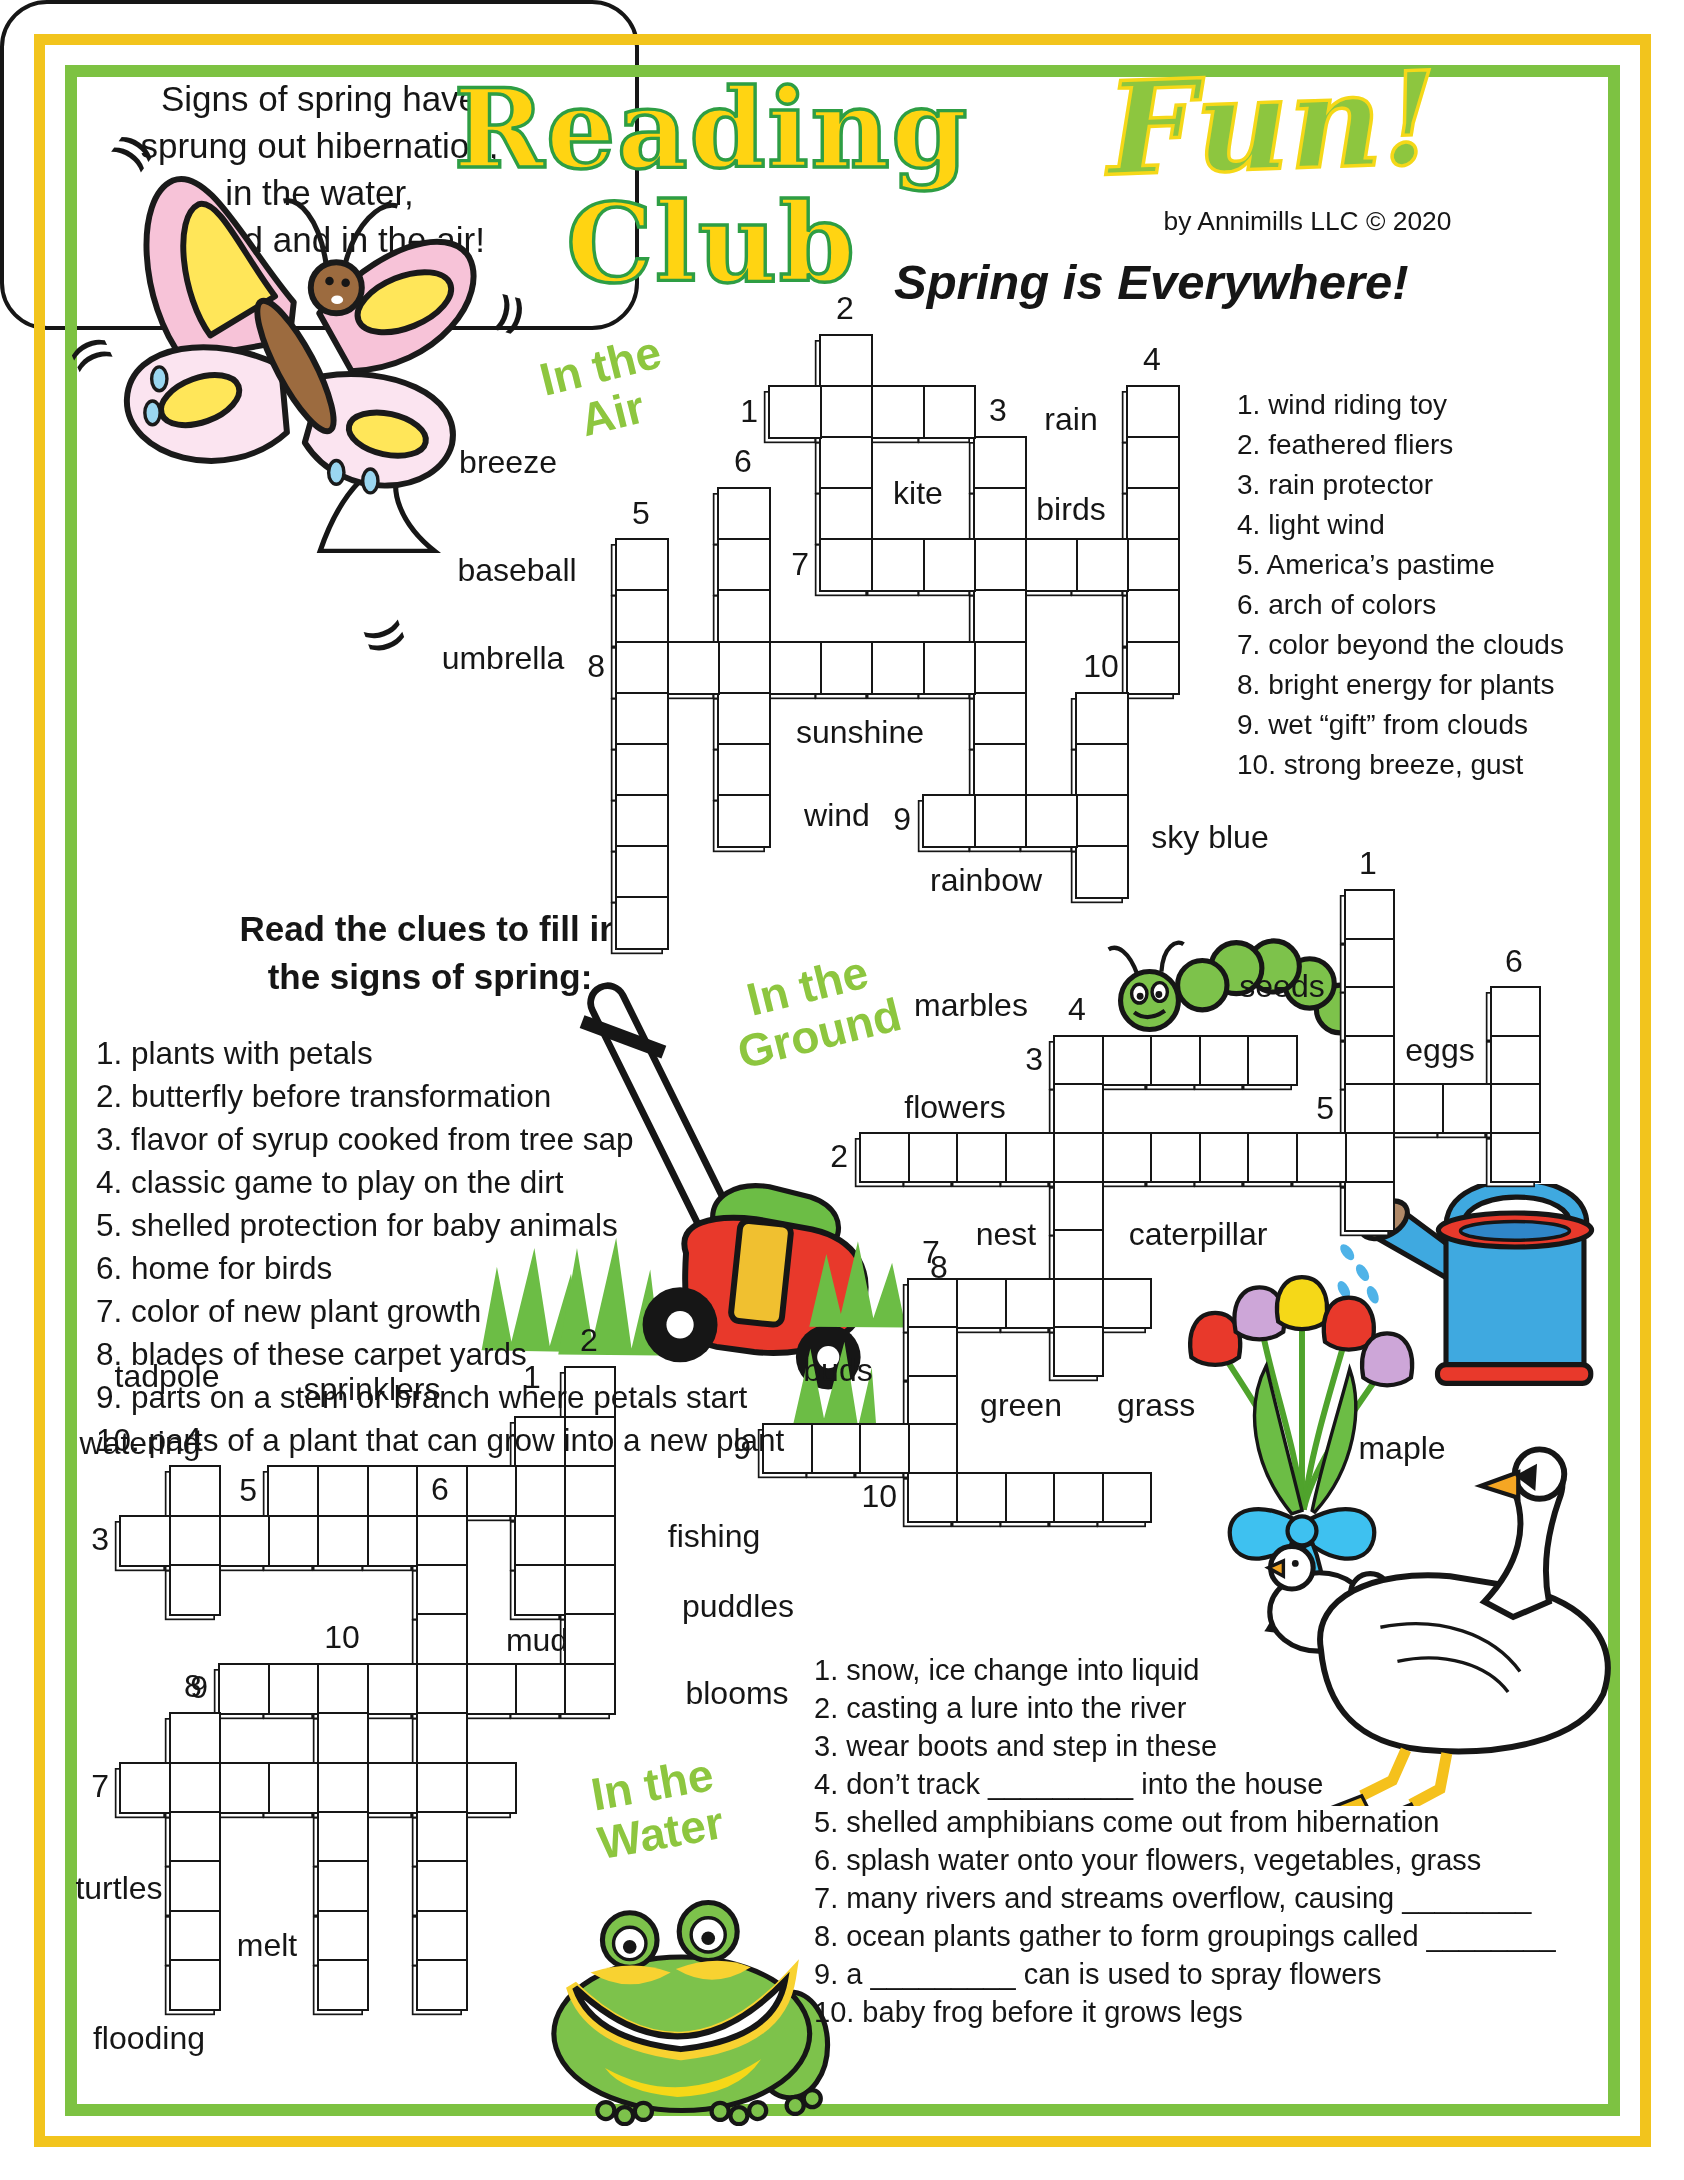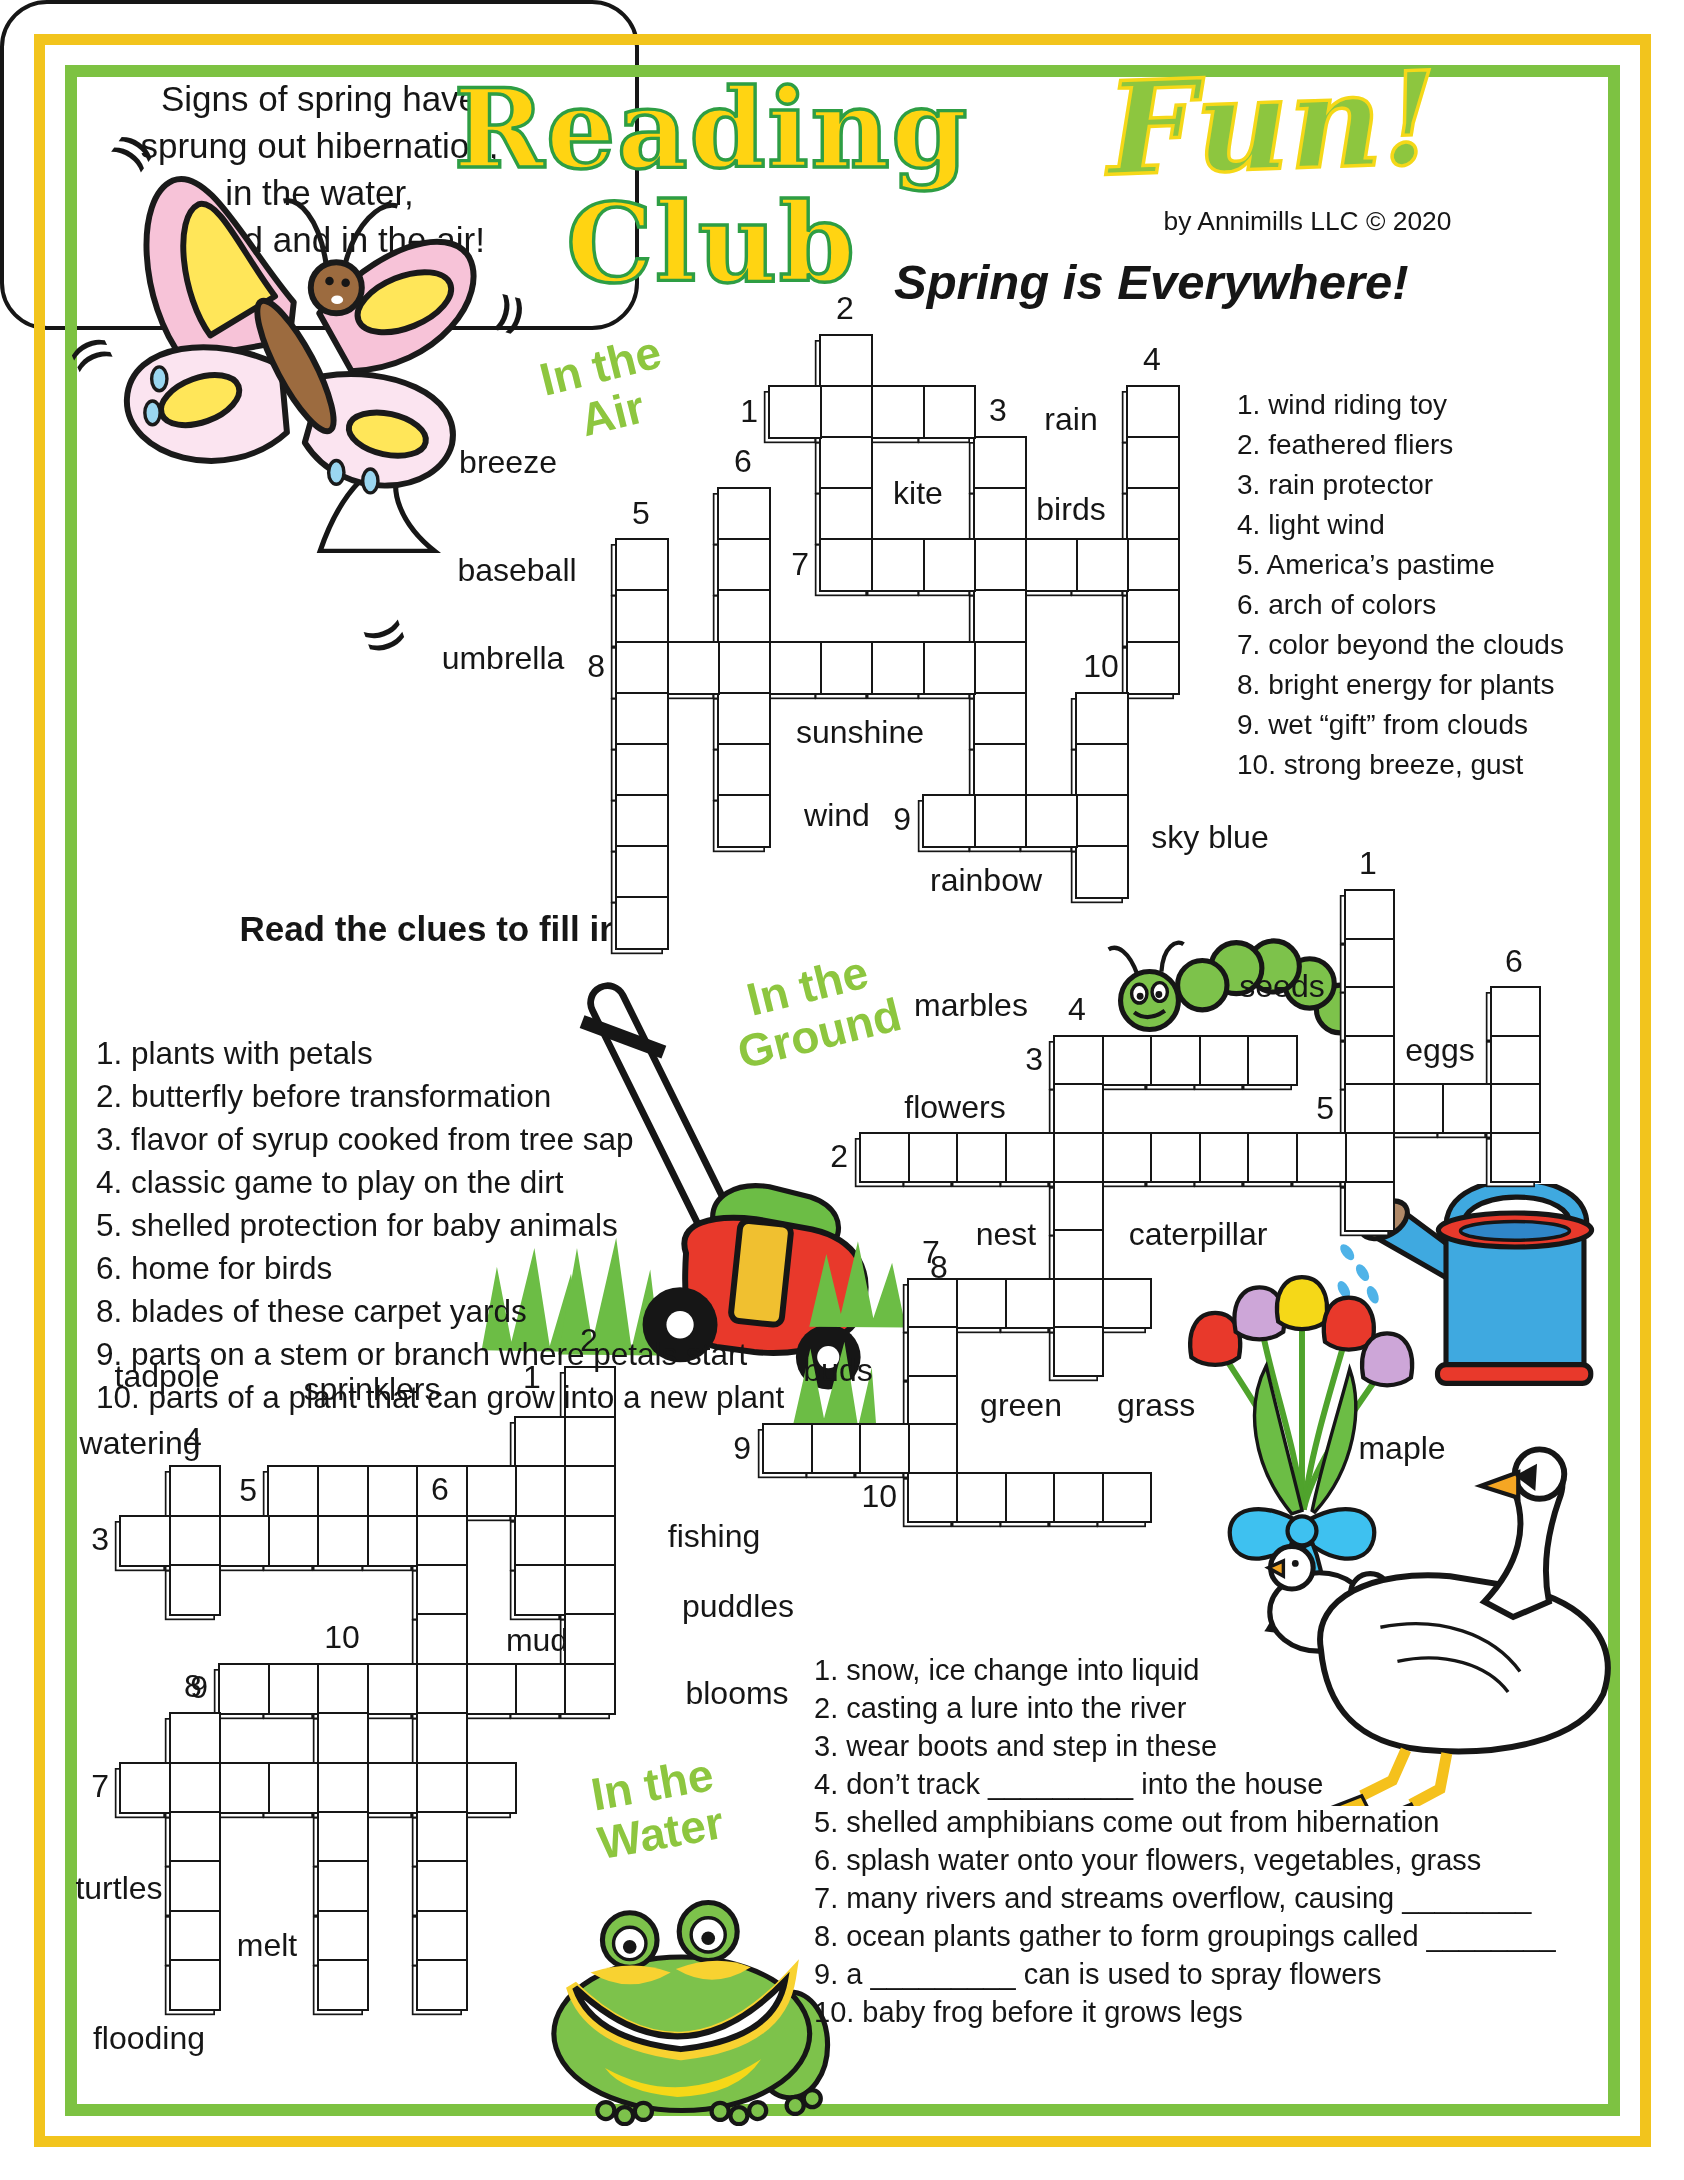--- a/index.html
+++ b/index.html
@@ -88,20 +88,21 @@
 </div>
 <div class="bubble">
   <div>Signs of spring have</div>
   <div>sprung out hibernation,</div>
   <div>in the water,</div>
   <div>ground and in the air!</div>
 </div>
 
 <div class="abs instructions">
   <div>Read the clues to fill in</div>
+  <div>the signs of spring:</div>
 </div>
 
 <div class="abs" style="left:473px;top:967px;z-index:2;">
 <svg width="409" height="477" viewBox="0 0 480 560">
   <path d="M10 450 L28 352 L45 440 L72 330 L90 445 L115 360 L128 452 Z" fill="#6CBD45"></path>
   <path d="M100 455 L122 330 L140 440 L168 318 L186 448 L208 355 L220 456 Z" fill="#6CBD45"></path>
   <path d="M158 42 L320 370" stroke="#161616" stroke-width="48" stroke-linecap="round"></path>
   <path d="M158 42 L320 370" stroke="#ffffff" stroke-width="32" stroke-linecap="round"></path>
   <path d="M128 64 L224 100" stroke="#161616" stroke-width="16"></path>
   <path d="M282 302 C276 268 310 252 348 258 L396 270 C426 280 436 302 424 324 L292 336 Z" fill="#6CBD45" stroke="#161616" stroke-width="6"></path>
@@ -404,20 +405,21 @@
     <div class="wlabel" style="left: 1021px; top: 1405px;">green</div>
     <div class="wlabel" style="left: 1156px; top: 1405px;">grass</div>
     <div class="wlabel" style="left: 1402px; top: 1448px;">maple</div>
     <div class="clue-list" style="left: 96px; top: 1032px; font-size: 31.5px; line-height: 43px;">
       <div>1. plants with petals</div>
       <div>2. butterfly before transformation</div>
       <div>3. flavor of syrup cooked from tree sap</div>
       <div>4. classic game to play on the dirt</div>
       <div>5. shelled protection for baby animals</div>
       <div>6. home for birds</div>
+      <div>7. color of new plant growth</div>
       <div>8. blades of these carpet yards</div>
       <div>9. parts on a stem or branch where petals start</div>
       <div>10. parts of a plant that can grow into a new plant</div>
     </div>
     <div class="section-header" style="left: 520px; top: 1760px; width: 273px; transform: rotate(-10deg);">
       <div>In the</div>
       <div>Water</div>
     </div>
     <div class="cell" style="left: 564px; top: 1366px; width: 52px; height: 52px;"></div>
     <div class="cell" style="left: 564px; top: 1416px; width: 52px; height: 52px;"></div>

